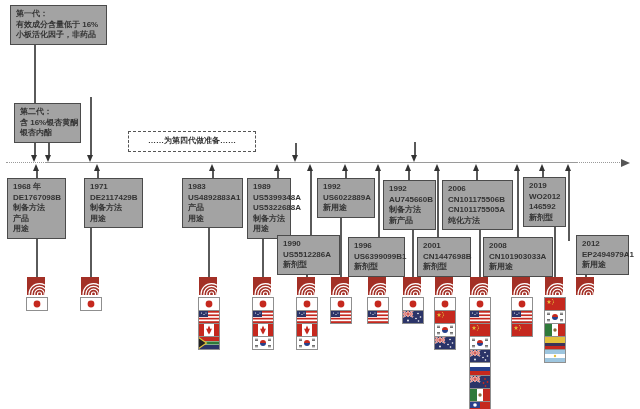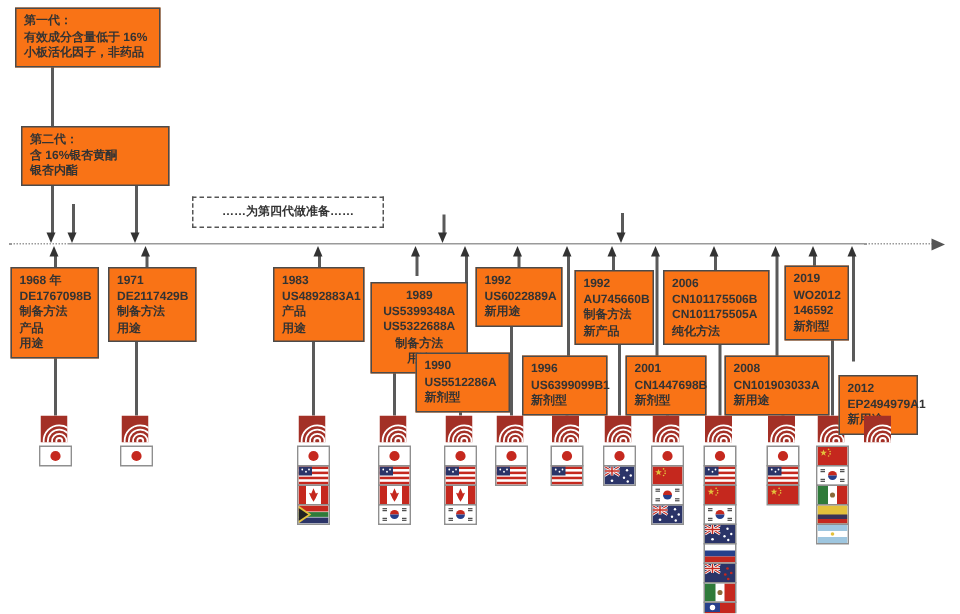--- a/index.html
+++ b/index.html
@@ -1,21 +1,21 @@
 <!DOCTYPE html>
 <html><head>
 <meta charset="utf-8">
 <style>
   html,body{margin:0;padding:0;background:#fff;}
   #canvas{
     position:relative;width:640px;height:409px;background:#ffffff;overflow:hidden;
     font-family:"Liberation Sans","DejaVu Sans",sans-serif;color:#333;
   }
   .box{
-    position:absolute;background:#f97316;border:1.5px solid #4b4b4b;
+    position:absolute;background:#a3a3a3;border:1.5px solid #4b4b4b;
     font-size:8px;line-height:1.32;padding:3px 5px;font-weight:600;
     z-index:2;box-sizing:border-box;white-space:nowrap;
   }
   .box .bline{pointer-events:none;}
   .dashedbox{
     position:absolute;background:#fff;border:1.5px dashed #555;
     font-size:8px;font-weight:600;text-align:center;z-index:2;box-sizing:border-box;
   }
   .vstem{position:absolute;width:1.5px;background:#5a5a5a;z-index:1;}
   .hseg{position:absolute;height:0;border-top:1.5px solid #9a9a9a;z-index:1;}
@@ -41,21 +41,21 @@
   <div id="tl-left" class="hseg dot"></div>
   <div id="tl-mid" class="hseg"></div>
   <div id="tl-right" class="hseg dot"></div>
   <div id="tl-arrow" class="arr-right"></div>
 
   <div class="box" style="left: 10px; top: 5px; width: 97px;">
       <div class="bline">第一代：</div>
       <div class="bline">有效成分含量低于 16%</div>
       <div class="bline">小板活化因子，非药品</div>
     </div>
-  <div class="box" style="left: 14px; top: 84px; width: 99px;">
+  <div class="box" style="left: 14px; top: 103px; width: 67px;">
       <div class="bline">第二代：</div>
       <div class="bline">含 16%银杏黄酮</div>
       <div class="bline">银杏内酯</div>
     </div>
 
   <div id="prep" class="dashedbox">
     <span>……为第四代做准备……</span>
   </div>
 <div class="vstem" style="left: 34px; top: 40px; height: 116px;"></div>
     <div class="arr-down" style="left: 31px; top: 155px;"></div>
@@ -90,21 +90,21 @@
     </div>
     <div class="flag" style="left: 26px; top: 297px;">
       <svg width="20" height="12" viewBox="0 0 20 12">
         <rect width="20" height="12" fill="#fff"></rect>
         <circle cx="10" cy="6" r="3.4" fill="#c5281e"></circle>
       </svg>
     </div>
     <div class="vstem" style="left: 97px; top: 170px; height: 14px;"></div>
     <div class="arr-up" style="left: 94px; top: 164px;"></div>
     <div class="vstem" style="left: 90px; top: 193px; height: 84px;"></div>
-    <div class="box" style="left: 72px; top: 178px; width: 59px;">
+    <div class="box" style="left: 84px; top: 178px; width: 59px;">
       <div class="bline">1971</div>
       <div class="bline">DE2117429B</div>
       <div class="bline">制备方法</div>
       <div class="bline">用途</div>
     </div>
     <div class="flag logo" style="left: 81px; top: 277px;">
       <svg width="18" height="18" viewBox="0 0 18 18">
         <rect width="18" height="18" fill="#a33026"></rect>
         <g fill="none" stroke="#fff" stroke-width="1.2">
           <circle cx="12.5" cy="17" r="2"></circle>
@@ -172,21 +172,21 @@
         <rect width="20" height="4" fill="#c5281e"></rect>
         <rect y="8" width="20" height="4" fill="#2b3468"></rect>
         <rect y="4.4" width="20" height="3.2" fill="#2f7a3a"></rect>
         <path d="M0 0 L8.5 6 L0 12 Z" fill="#e3c13c"></path>
         <path d="M0 1.6 L6.5 6 L0 10.4 Z" fill="#222"></path>
       </svg>
     </div>
     <div class="vstem" style="left: 277px; top: 170px; height: 14px;"></div>
     <div class="arr-up" style="left: 274px; top: 164px;"></div>
     <div class="vstem" style="left: 262px; top: 193px; height: 84px;"></div>
-    <div class="box" style="left: 247px; top: 188px; width: 65px; text-align: center;">
+    <div class="box" style="left: 247px; top: 178px; width: 44px;">
       <div class="bline">1989</div>
       <div class="bline">US5399348A</div>
       <div class="bline">US5322688A</div>
       <div class="bline">制备方法</div>
       <div class="bline">用途</div>
     </div>
     <div class="flag logo" style="left: 253px; top: 277px;">
       <svg width="18" height="18" viewBox="0 0 18 18">
         <rect width="18" height="18" fill="#a33026"></rect>
         <g fill="none" stroke="#fff" stroke-width="1.2">
@@ -733,21 +733,21 @@
       <svg width="20" height="12" viewBox="0 0 20 12">
         <rect width="20" height="12" fill="#fff"></rect>
         <rect width="20" height="4" fill="#9ec6df"></rect>
         <rect y="8" width="20" height="4" fill="#9ec6df"></rect>
         <circle cx="10" cy="6" r="1.2" fill="#e3c13c"></circle>
       </svg>
     </div>
     <div class="vstem" style="left: 568px; top: 170px; height: 71px;"></div>
     <div class="arr-up" style="left: 565px; top: 164px;"></div>
     <div class="vstem" style="left: 585px; top: 250px; height: 27px;"></div>
-    <div class="box" style="left: 559px; top: 235px; width: 53px; margin-top: 15px;">
+    <div class="box" style="left: 576px; top: 235px; width: 53px;">
       <div class="bline">2012</div>
       <div class="bline">EP2494979A1</div>
       <div class="bline">新用途</div>
     </div>
     <div class="flag logo" style="left: 576px; top: 277px;">
       <svg width="18" height="18" viewBox="0 0 18 18">
         <rect width="18" height="18" fill="#a33026"></rect>
         <g fill="none" stroke="#fff" stroke-width="1.2">
           <circle cx="12.5" cy="17" r="2"></circle>
           <circle cx="12.5" cy="17" r="4.8"></circle>

